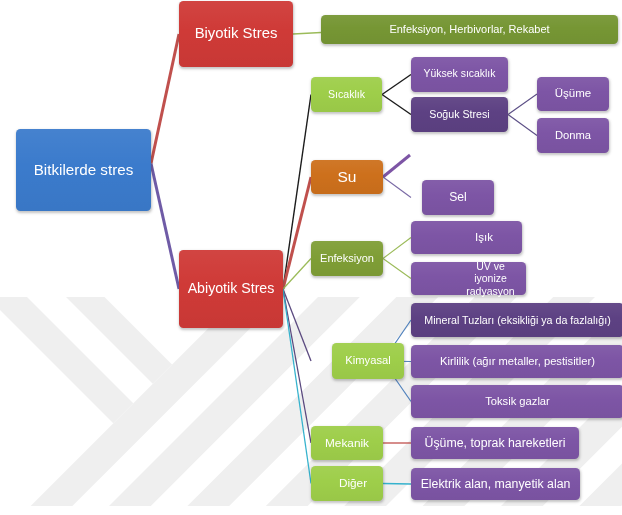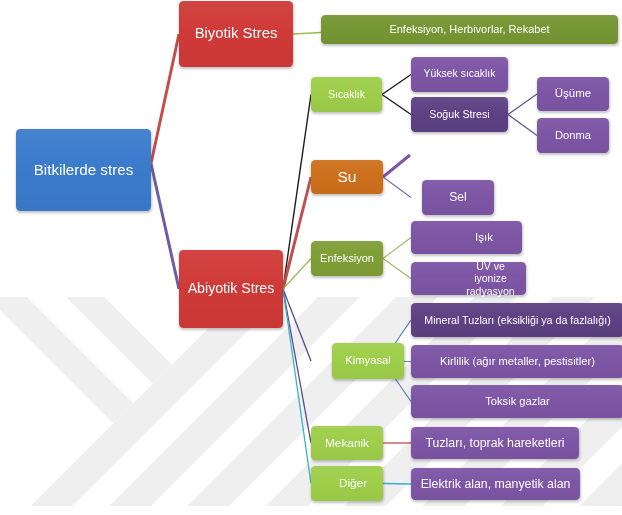--- a/index.html
+++ b/index.html
@@ -124,21 +124,21 @@
       <div class="node" style="left: 411px; top: 345px; width: 213px; height: 33px; background: linear-gradient(rgba(255, 255, 255, 0.055) 0%, rgba(255, 255, 255, 0) 45%, rgba(0, 0, 0, 0.035) 100%), rgb(125, 85, 165); font-size: 11.2px;">
         <span>Kirlilik (ağır metaller, pestisitler)</span>
       </div>
       <div class="node" style="left: 411px; top: 385px; width: 213px; height: 33px; background: linear-gradient(rgba(255, 255, 255, 0.055) 0%, rgba(255, 255, 255, 0) 45%, rgba(0, 0, 0, 0.035) 100%), rgb(125, 85, 165); font-size: 11.2px;">
         <span>Toksik gazlar</span>
       </div>
       <div class="node" style="left: 311px; top: 426px; width: 72px; height: 34px; background: linear-gradient(rgba(255, 255, 255, 0.055) 0%, rgba(255, 255, 255, 0) 45%, rgba(0, 0, 0, 0.035) 100%), rgb(158, 206, 74); font-size: 11.8px;">
         <span>Mekanik</span>
       </div>
       <div class="node" style="left: 411px; top: 427px; width: 168px; height: 32px; background: linear-gradient(rgba(255, 255, 255, 0.055) 0%, rgba(255, 255, 255, 0) 45%, rgba(0, 0, 0, 0.035) 100%), rgb(125, 85, 165); font-size: 12.3px;">
-        <span>Tuzları, toprak hareketleri</span>
+        <span>Üşüme, toprak hareketleri</span>
       </div>
       <div class="node" style="left: 311px; top: 466px; width: 72px; height: 35px; background: linear-gradient(rgba(255, 255, 255, 0.055) 0%, rgba(255, 255, 255, 0) 45%, rgba(0, 0, 0, 0.035) 100%), rgb(158, 206, 74); font-size: 11.8px; padding-left: 16px;">
         <span>Diğer</span>
       </div>
       <div class="node" style="left: 411px; top: 468px; width: 169px; height: 32px; background: linear-gradient(rgba(255, 255, 255, 0.055) 0%, rgba(255, 255, 255, 0) 45%, rgba(0, 0, 0, 0.035) 100%), rgb(125, 85, 165); font-size: 12.3px;">
         <span>Elektrik alan, manyetik alan</span>
       </div>
     </div>
 </div>
 

